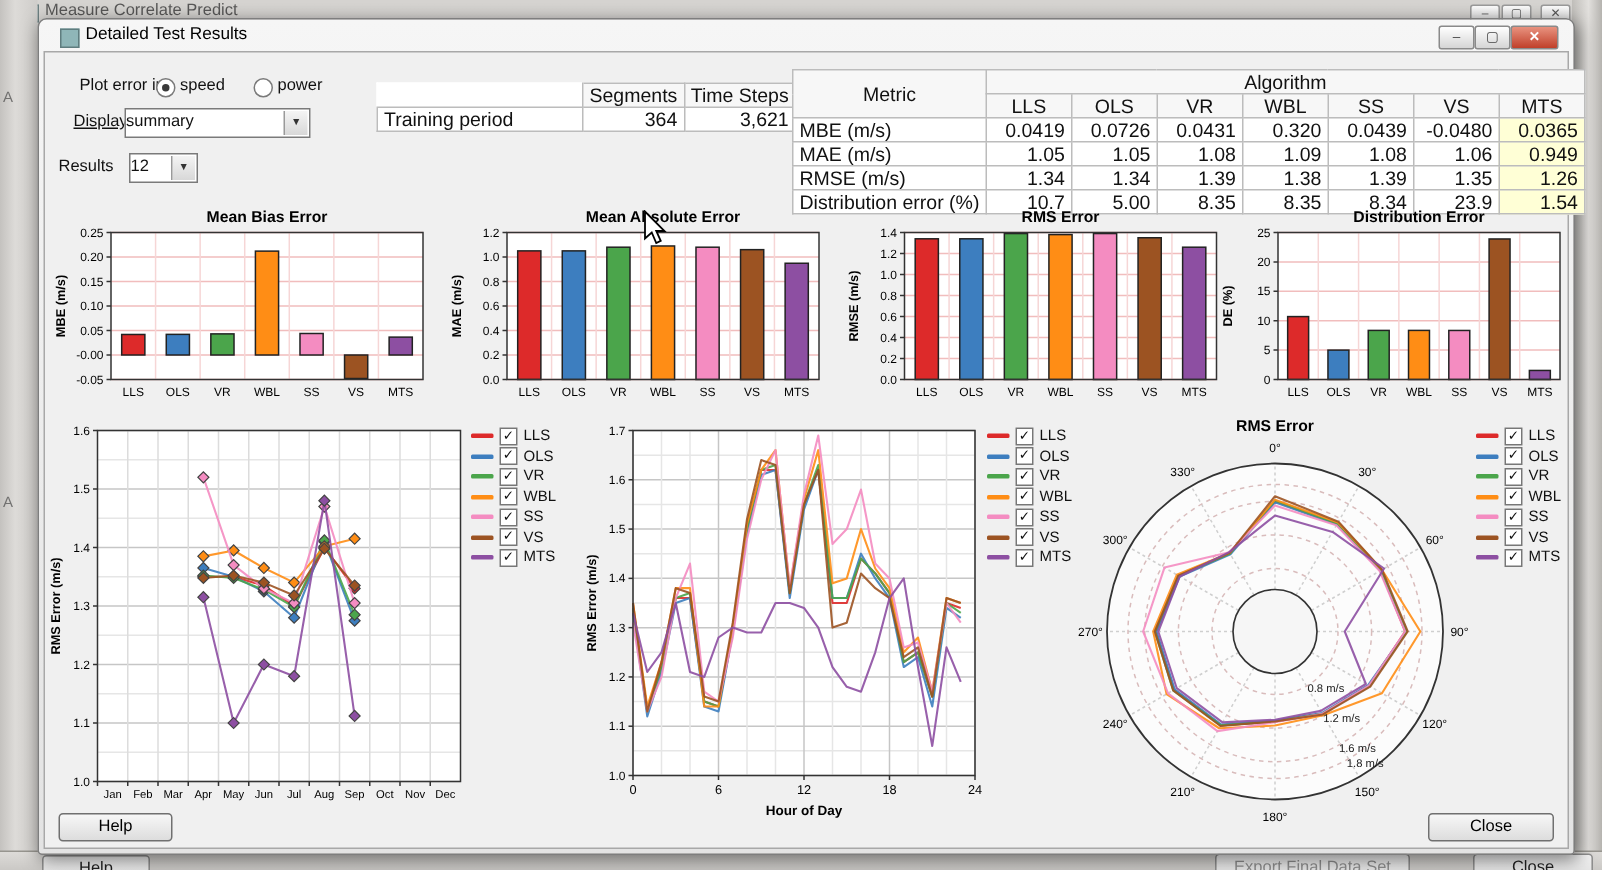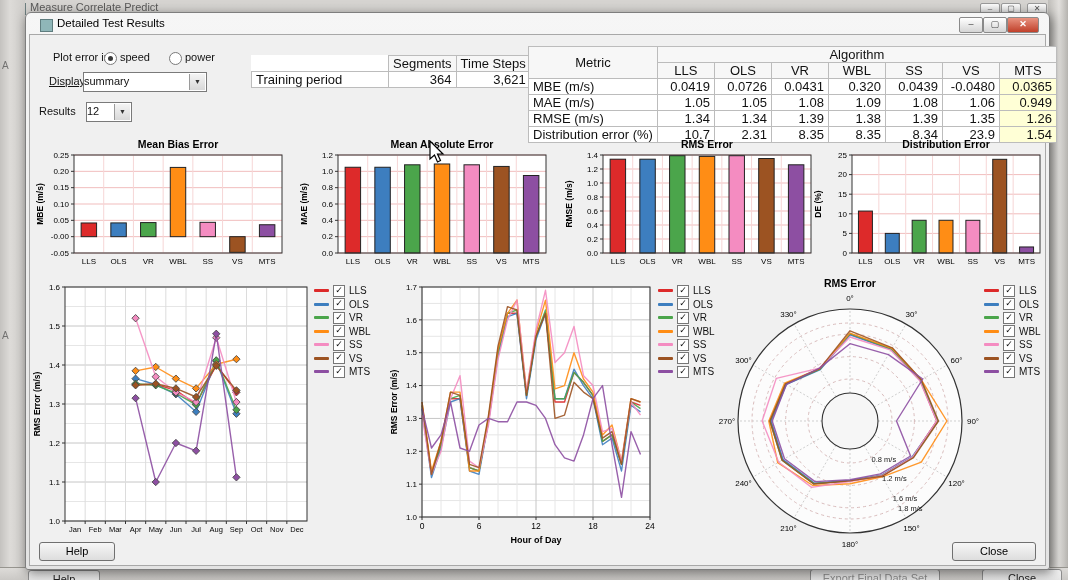--- a/index.html
+++ b/index.html
@@ -159,21 +159,21 @@
           <td class="num">1.34</td>
           <td class="num">1.39</td>
           <td class="num">1.38</td>
           <td class="num">1.39</td>
           <td class="num">1.35</td>
           <td class="num hl">1.26</td>
         </tr>
         <tr>
           <td class="rowlabel">Distribution error (%)</td>
           <td class="num">10.7</td>
-          <td class="num">2.31</td>
+          <td class="num">5.00</td>
           <td class="num">8.35</td>
           <td class="num">8.35</td>
           <td class="num">8.34</td>
           <td class="num">23.9</td>
           <td class="num hl">1.54</td>
         </tr>
       </tbody>
     </table>
 
   <svg id="chart-mbe" width="254" height="138" style="left:8px;top:124px;">

